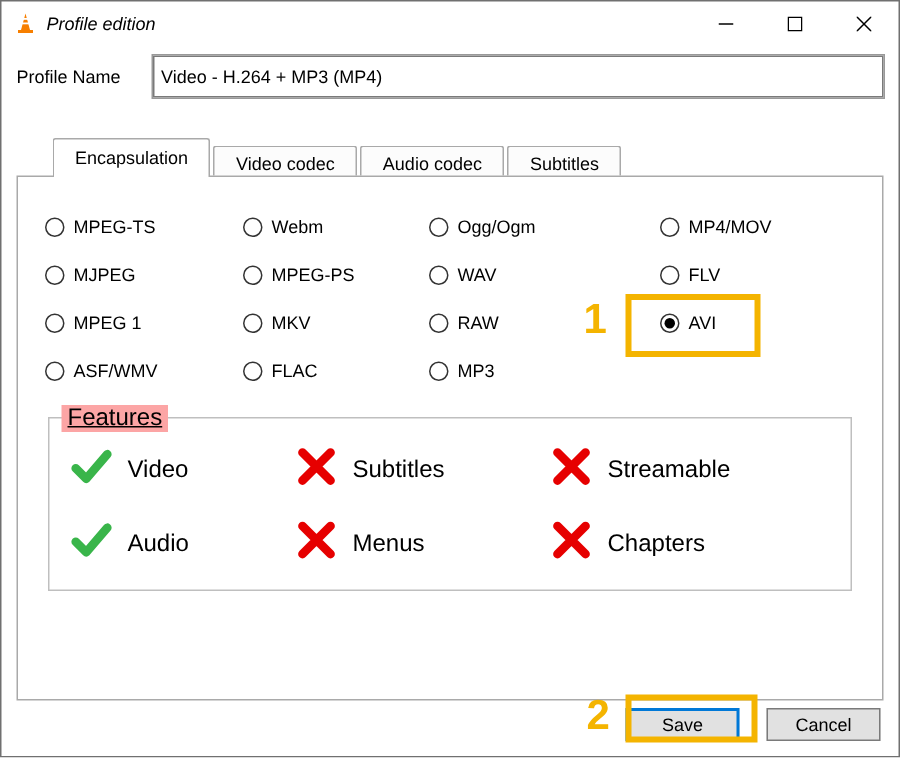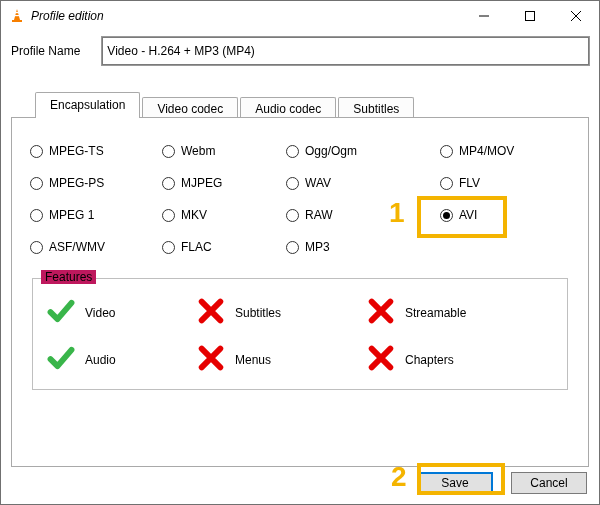--- a/index.html
+++ b/index.html
@@ -147,34 +147,35 @@
   .features-group {
     border: 1px solid #bfbfbf;
     margin-top: 24px;
     padding: 18px 14px 14px 14px;
     position: relative;
   }
   .features-group .legend {
     position: absolute;
     top: -9px;
     left: 8px;
-    background: #be185d;
+    background: #fca5a5;
     padding: 0 4px;
-    font-size: 12px;
+    font-size: 16px;
+    text-decoration: underline;
   }
   .feat-grid {
     display: grid;
     grid-template-columns: 150px 170px 160px;
     row-gap: 16px;
   }
   .feat-item {
     display: flex;
     align-items: center;
     gap: 10px;
-    font-size: 12px;
+    font-size: 16px;
   }
   .feat-item svg { width: 28px; height: 28px; }
   .button-row {
     position: absolute;
     right: 12px;
     bottom: 10px;
     display: flex;
     align-items: center;
     gap: 6px;
   }
@@ -271,25 +272,25 @@
             <span class="radio"></span>
             <span>Ogg/Ogm</span>
           </label>
         <label class="radio-item">
             <span class="radio"></span>
             <span>MP4/MOV</span>
           </label>
 
         <label class="radio-item">
             <span class="radio"></span>
+            <span>MJPEG</span>
+          </label>
+        <label class="radio-item">
+            <span class="radio"></span>
             <span>MPEG-PS</span>
-          </label>
-        <label class="radio-item">
-            <span class="radio"></span>
-            <span>MJPEG</span>
           </label>
         <label class="radio-item">
             <span class="radio"></span>
             <span>WAV</span>
           </label>
         <label class="radio-item">
             <span class="radio"></span>
             <span>FLV</span>
           </label>
 

